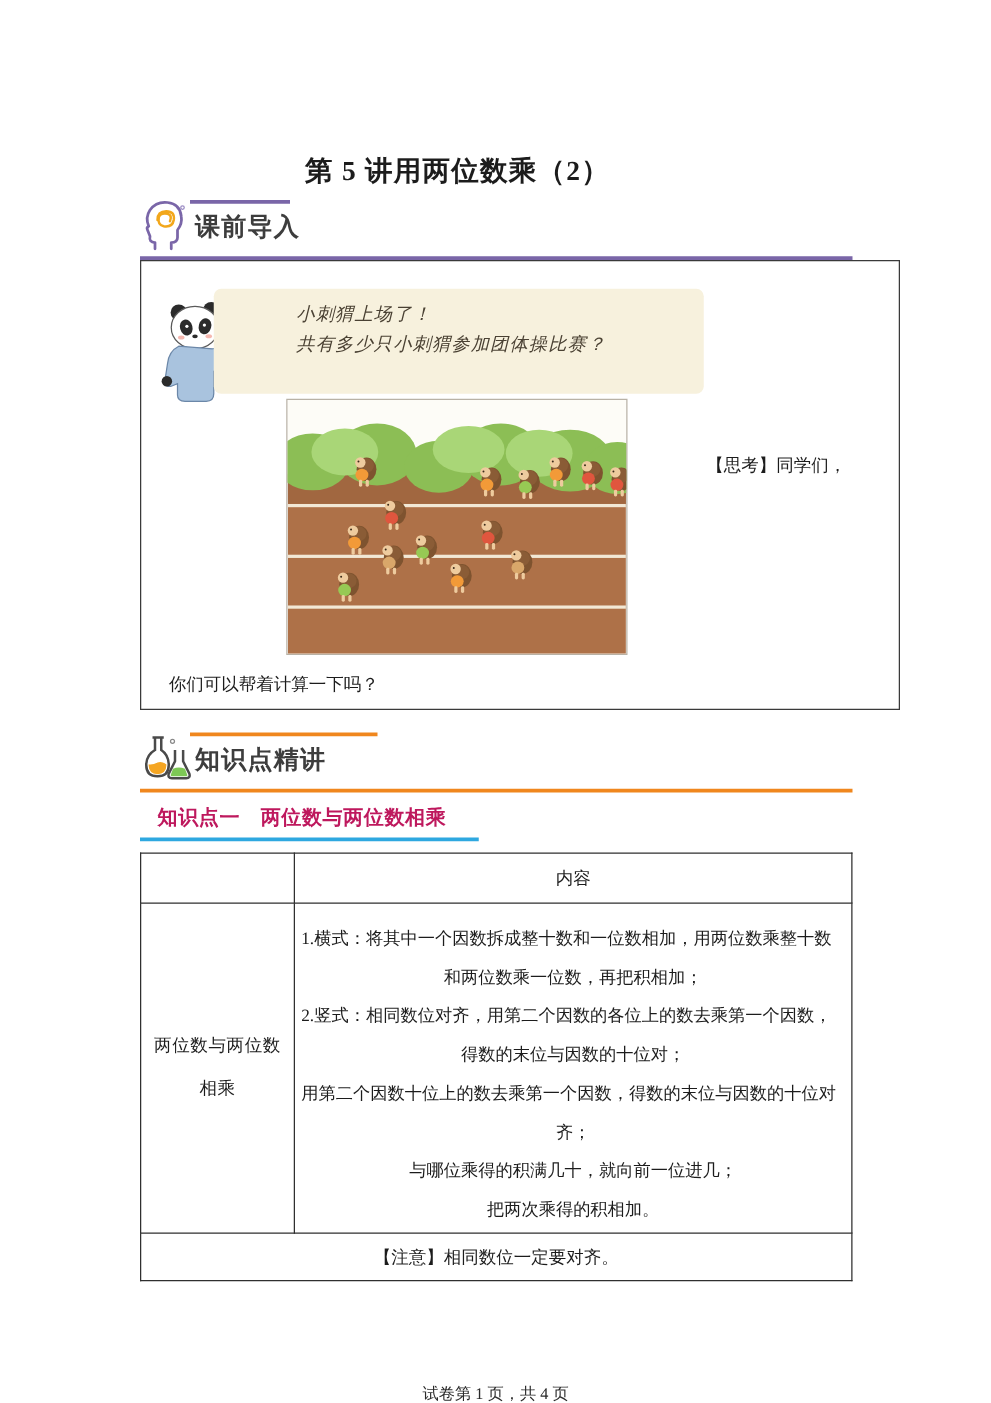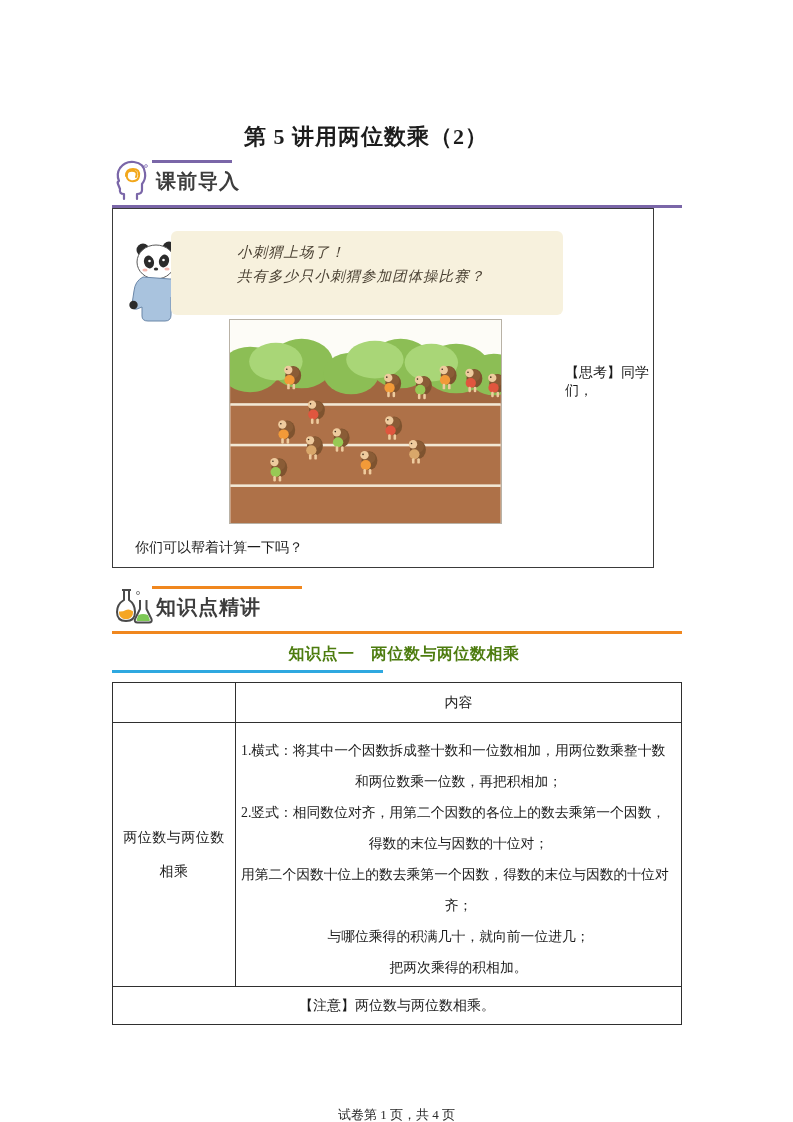--- a/index.html
+++ b/index.html
@@ -23,36 +23,36 @@
   .sec-hdr .topline{position:absolute;top:2px;left:40px;height:3px;}
   .sec-hdr .underline{position:absolute;left:0;bottom:0;width:570px;height:3px;}
   #hdr-intro{top:158px;}
   #hdr-intro .topline{width:80px;background:var(--purple);}
   #hdr-intro .underline{background:var(--purple);}
   #hdr-knowledge{top:584px;}
   #hdr-knowledge .topline{width:150px;background:var(--orange);}
   #hdr-knowledge .underline{background:var(--orange);}
 
   
-  .intro-box{position:absolute;left:112px;top:208px;width:542px;height:360px;
+  .intro-box{position:absolute;left:112px;top:208px;width:608px;height:360px;
     border:1px solid #3a3a3a;background:#fff;}
   .speech-bubble{position:absolute;left:58px;top:22px;width:392px;height:84px;
     background:var(--bubble);border-radius:6px;padding:9px 10px 0 66px;}
   .bubble-line{font-size:14.5px;font-style:italic;color:#4a4133;
     line-height:24px;letter-spacing:1px;}
   .panda{position:absolute;left:8px;top:28px;}
   .figure{position:absolute;left:116px;top:110px;width:273px;height:205px;
     border:1px solid #b9b2a6;}
   .think-note{position:absolute;left:452px;top:155px;font-size:14px;}
   .box-bottom-text{position:absolute;left:22px;top:330px;font-size:14px;}
 
   
   .kp-sub{position:absolute;left:112px;top:644px;width:570px;}
   .kp-sub .kp-text{font-family:Liberation Serif, serif;
-    font-weight:bold;font-size:16px;color:#4d7c0f;padding-left:14px;letter-spacing:.5px;text-align:center;}
+    font-weight:bold;font-size:16px;color:#be185d;padding-left:14px;letter-spacing:.5px;}
   .kp-sub .kp-line{margin-top:5px;width:271px;height:3px;background:var(--blue);}
 
   
   table.kp-table{position:absolute;left:112px;top:682px;width:570px;
     border-collapse:collapse;table-layout:fixed;}
   .kp-table td,.kp-table th{border:1px solid #2f2f2f;font-weight:normal;
     font-size:14px;color:var(--ink);}
   .kp-table .col-label{width:123px;}
   .kp-table .hdr-row th{height:40px;text-align:center;}
   .kp-table .body-row{height:264px;}
@@ -303,18 +303,18 @@
           <div class="content-line c">和两位数乘一位数，再把积相加；</div>
           <div class="content-line l">2.竖式：相同数位对齐，用第二个因数的各位上的数去乘第一个因数，</div>
           <div class="content-line c">得数的末位与因数的十位对；</div>
           <div class="content-line l">用第二个因数十位上的数去乘第一个因数，得数的末位与因数的十位对</div>
           <div class="content-line c">齐；</div>
           <div class="content-line c">与哪位乘得的积满几十，就向前一位进几；</div>
           <div class="content-line c">把两次乘得的积相加。</div>
         </td>
   </tr>
   <tr class="note-row">
-    <td colspan="2">【注意】两位数与两位数相乘。</td>
+    <td colspan="2">【注意】相同数位一定要对齐。</td>
   </tr>
 </tbody>
   </table>
 
 <div class="page-footer">试卷第 1 页，共 4 页</div>
 
 </body></html>

